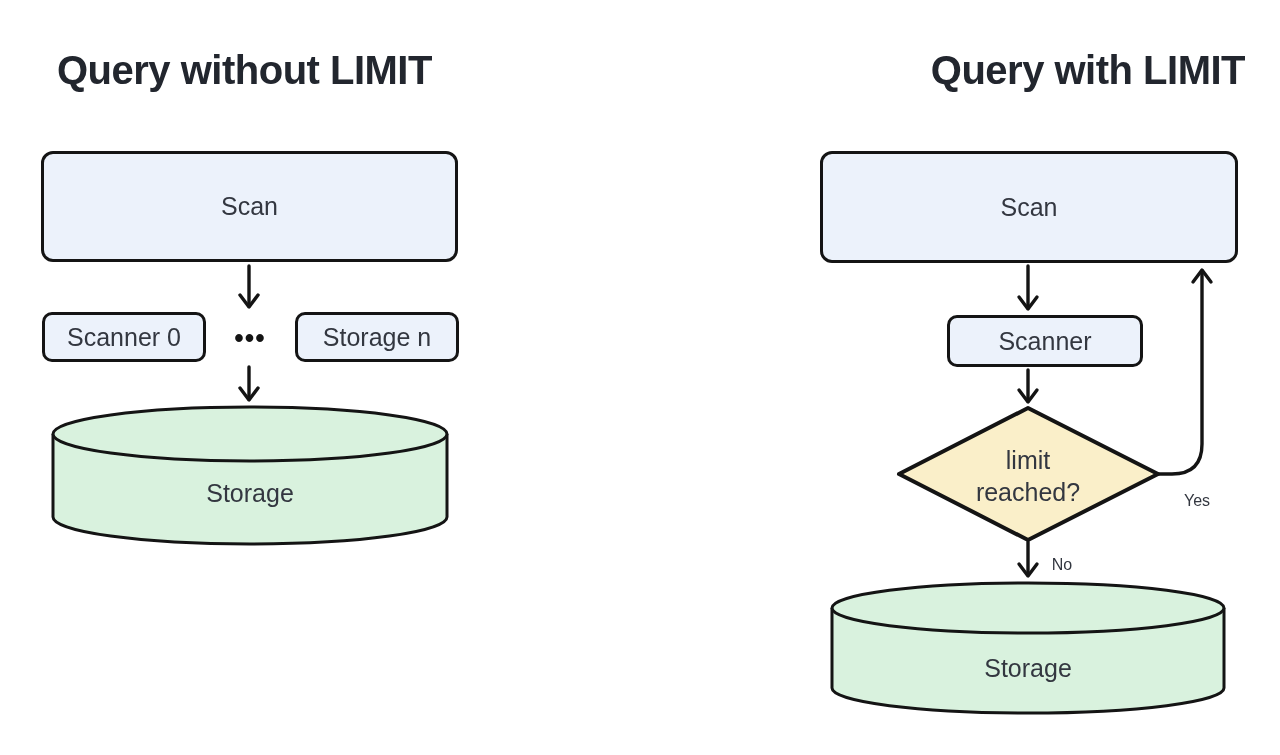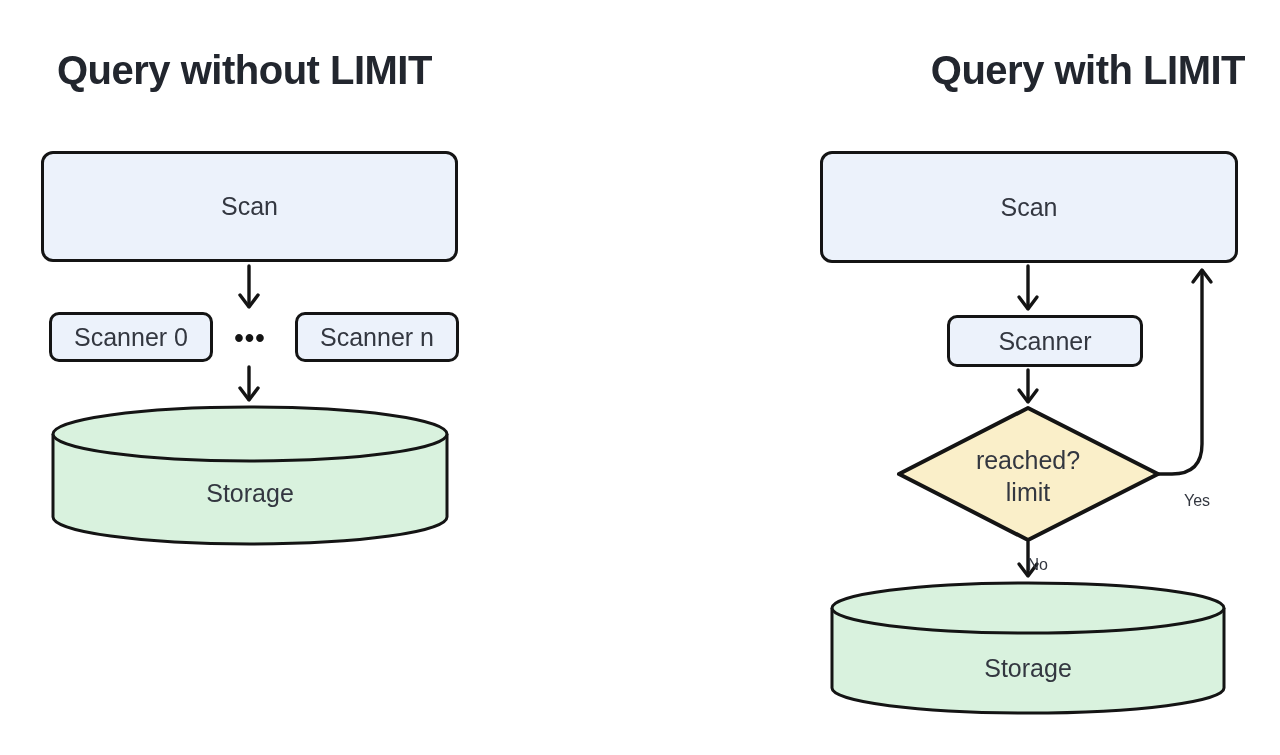--- a/index.html
+++ b/index.html
@@ -69,39 +69,39 @@
     <path class="outline" style="fill:var(--node-green)" d="M 832 608 V 688 A 196 25 0 0 0 1224 688 V 608"></path>
     <ellipse class="outline" style="fill:var(--node-green)" cx="1028" cy="608" rx="196" ry="25"></ellipse>
   </svg>
 
   <div class="title" style="left:57px;">Query without LIMIT</div>
   <div class="title" style="left:845px;width:400px;text-align:right;">Query with LIMIT</div>
 
   <div class="node node-scan" style="left:41px;top:151px;width:417px;height:111px;">
     <span>Scan</span>
   </div>
-  <div class="node node-small" style="left:42px;top:312px;width:164px;height:50px;margin-left:7px;">
+  <div class="node node-small" style="left:42px;top:312px;width:164px;height:50px;">
     <span>Scanner 0</span>
   </div>
   <div class="dots" style="left:222px;top:323px;width:56px;">•••</div>
   <div class="node node-small" style="left:295px;top:312px;width:164px;height:50px;">
-    <span>Scanner n</span>
+    <span>Storage n</span>
   </div>
   <div class="label" style="left:150px;top:477px;width:200px;">Storage</div>
 
   <div class="node node-scan" style="left:820px;top:151px;width:418px;height:112px;">
     <span>Scan</span>
   </div>
   <div class="node node-small" style="left:947px;top:315px;width:196px;height:52px;">
     <span>Scanner</span>
   </div>
 
   <div class="label" style="left:928px;top:444px;width:200px;">
+    <div>limit</div>
     <div>reached?</div>
-    <div>limit</div>
   </div>
 
   <div class="label edge-label" style="left:1167px;top:485px;width:60px;">Yes</div>
-  <div class="label edge-label" style="left:988px;top:549px;width:60px;text-align:right;">No</div>
+  <div class="label edge-label" style="left:1032px;top:549px;width:60px;">No</div>
 
   <div class="label" style="left:928px;top:652px;width:200px;">Storage</div>
 
 </div>
 
 </body></html>

